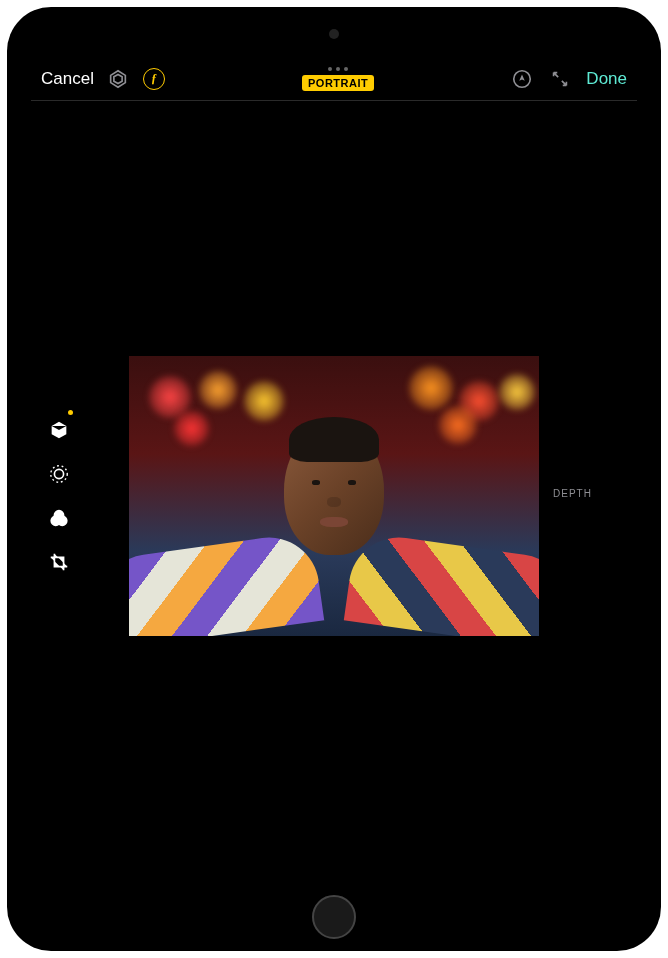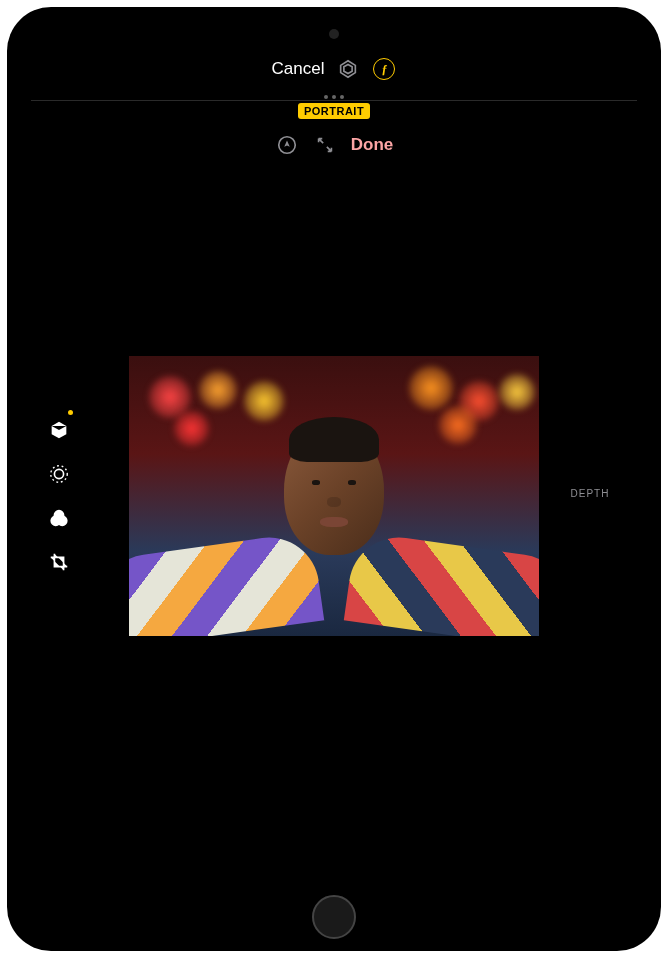--- a/index.html
+++ b/index.html
@@ -53,21 +53,20 @@
       position: relative;
       overflow: hidden;
     }
     .toolbar {
       display: flex;
       align-items: center;
       height: 44px;
       padding: 0 10px;
       gap: 14px;
       border-bottom: 0.5px solid #2a2a2a;
-      flex-direction: column;
     }
     .toolbar-left {
       display: flex;
       align-items: center;
       gap: 12px;
     }
     .toolbar-center {
       flex: 1;
       display: flex;
       flex-direction: column;
@@ -80,22 +79,22 @@
       align-items: center;
       gap: 14px;
     }
     .text-btn {
       font-size: 17px;
       color: #fff;
       background: none;
       border: none;
     }
     .text-btn.accent {
-      color: #fca5a5;
-      font-weight: 700;
+      color: #5eead4;
+      font-weight: 400;
     }
     .icon-btn {
       width: 24px;
       height: 24px;
       display: flex;
       align-items: center;
       justify-content: center;
       background: none;
       border: none;
       color: #8e8e93;
@@ -277,25 +276,25 @@
       position: absolute;
       top: -2px;
       right: 4px;
       width: 5px;
       height: 5px;
       background: #ffcc00;
       border-radius: 50%;
     }
     .depth-panel {
       position: absolute;
-      right: 22px;
+      right: 34px;
       top: 50%;
       transform: translateY(-50%);
       display: flex;
-      flex-direction: column;
+      flex-direction: row;
       align-items: center;
       z-index: 5;
       width: 50px;
     }
     .depth-label {
       color: #8e8e93;
       font-size: 10px;
       letter-spacing: 1px;
       margin-bottom: 6px;
     }

